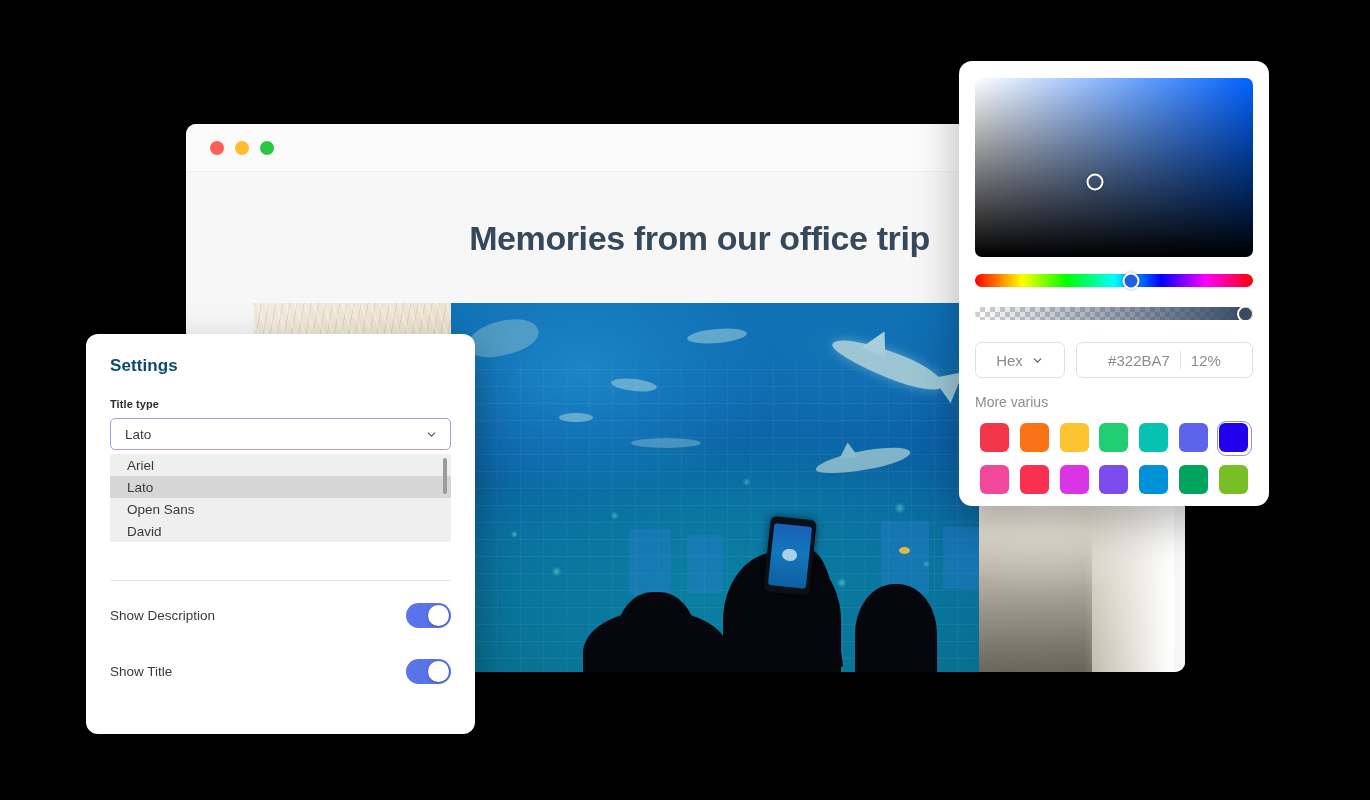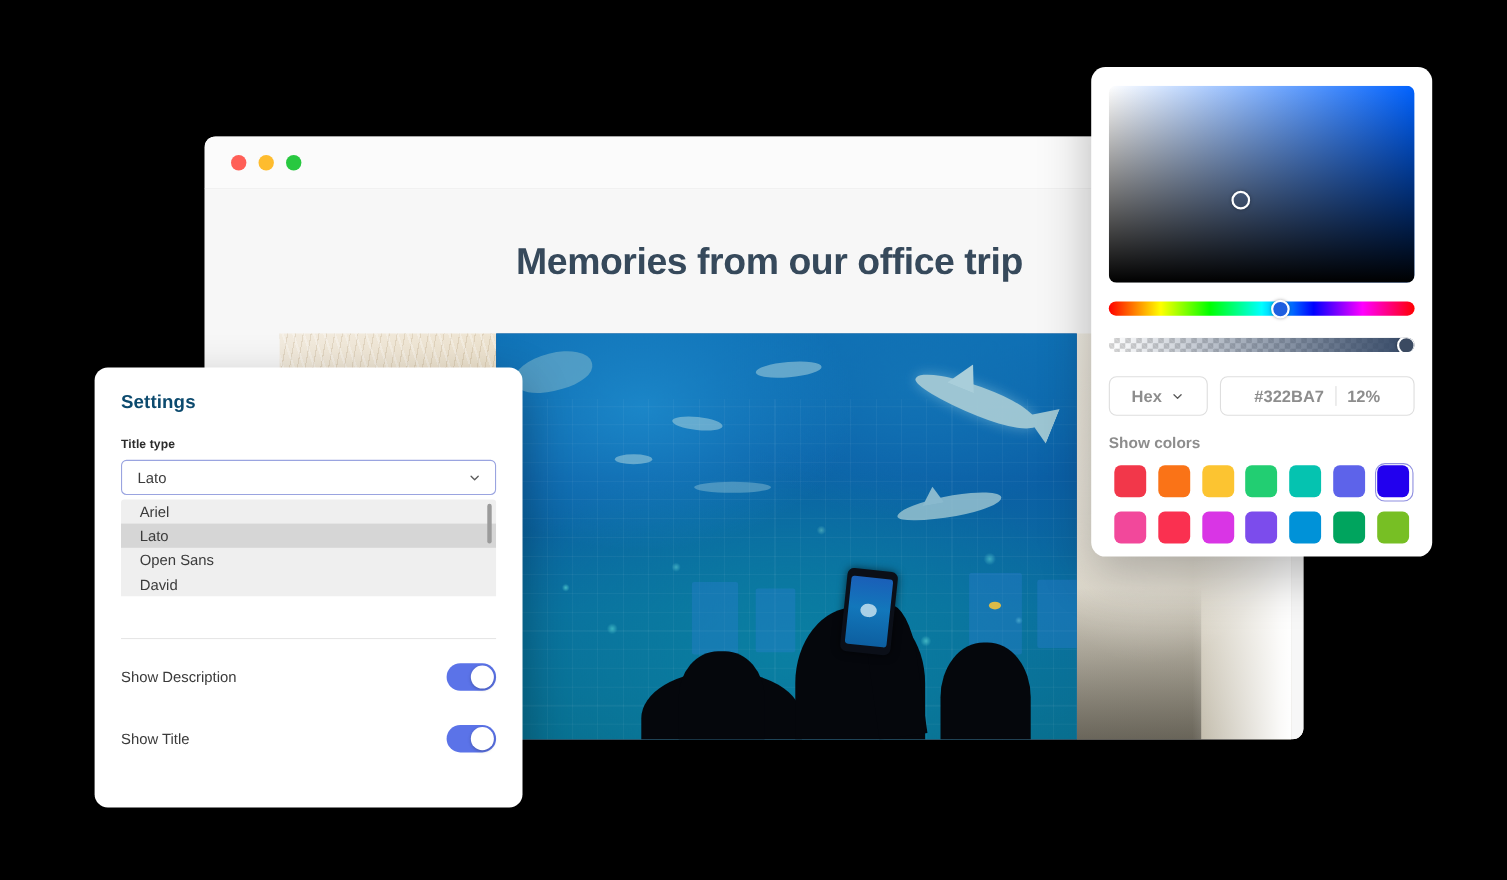--- a/index.html
+++ b/index.html
@@ -238,26 +238,25 @@
     position:relative; flex:none;
   }
   .toggle .knob {
     position:absolute; right:2px; top:2px; width:21px; height:21px;
     border-radius:50%; background:#fff;
     box-shadow: 0 1px 3px rgba(0,0,0,.25);
   }
 
   
   .color-panel {
-    position:absolute; left:992px; top:61px;
+    position:absolute; left:959px; top:61px;
     width:310px; height:445px;
     background:#ffffff; border-radius:13px;
     box-shadow: 0 16px 46px rgba(0,0,0,.28);
     padding:17px 16px;
-    font-weight:bold;
   }
   .sv-area {
     width:278px; height:179px; border-radius:7px; position:relative;
     background:
       linear-gradient(180deg, rgba(0,0,0,0) 0%, rgba(0,0,0,1) 100%),
       linear-gradient(90deg, #ffffff 0%, #0062ff 100%);
     overflow:hidden;
   }
   .sv-handle {
     position:absolute; left:43%; top:58%;
@@ -450,21 +449,21 @@
           <polyline points="6 9 12 15 18 9"></polyline>
         </svg>
       </div>
       <div class="hex-value">
         <span>#322BA7</span>
         <span class="hex-sep"></span>
         <span>12%</span>
       </div>
     </div>
 
-    <div class="more-colors-label">Show colors</div>
+    <div class="more-colors-label">More varius</div>
 
     <div class="swatch-grid">
       <span class="swatch-wrap">
           <span class="swatch" style="background: rgb(242, 55, 74);"></span>
         </span>
       <span class="swatch-wrap">
           <span class="swatch" style="background: rgb(250, 115, 23);"></span>
         </span>
       <span class="swatch-wrap">
           <span class="swatch" style="background: rgb(252, 196, 49);"></span>

